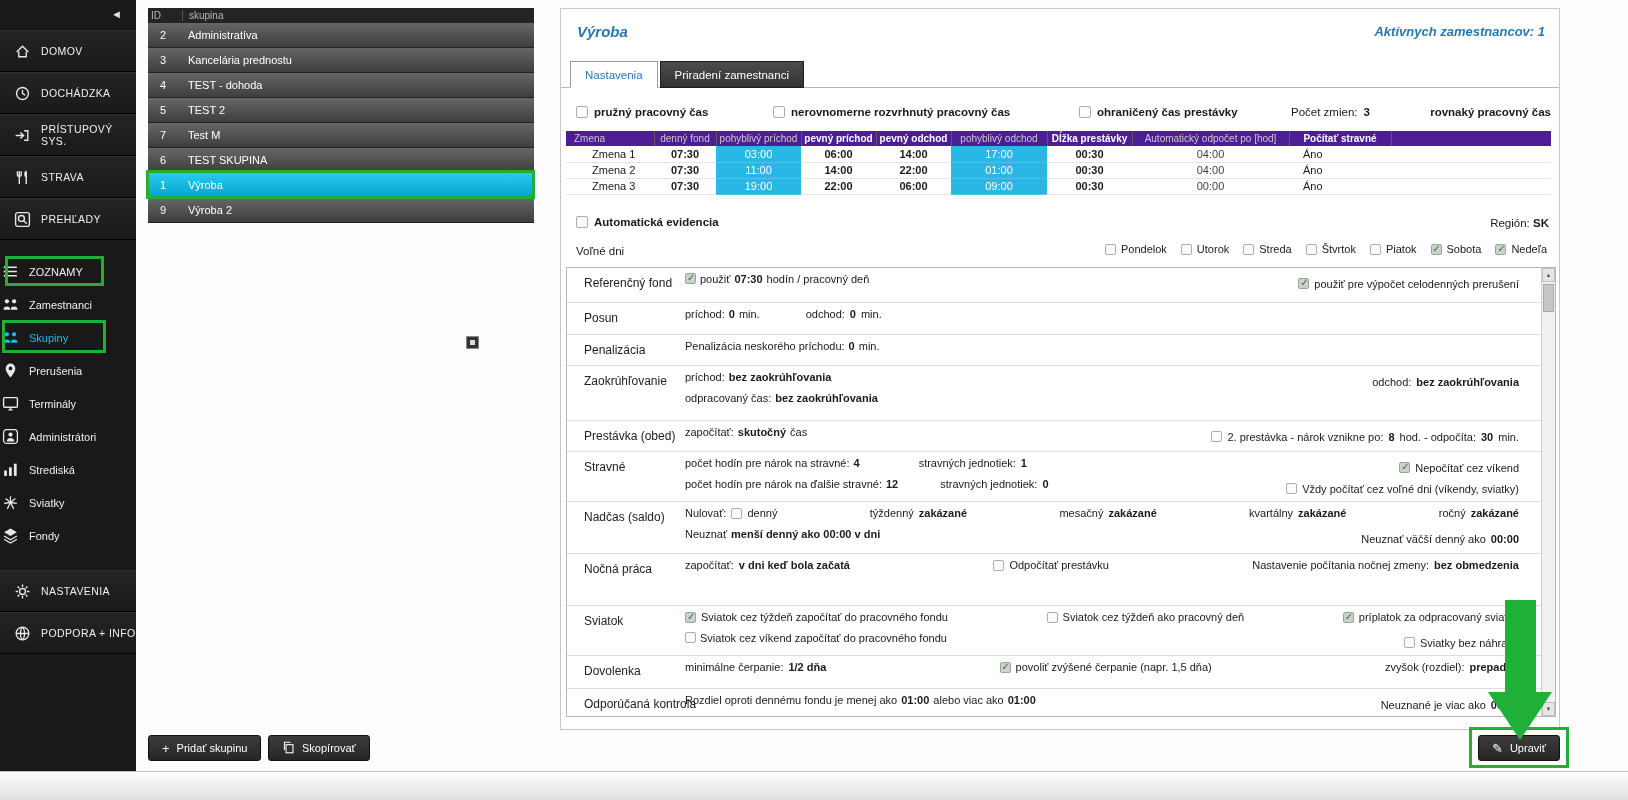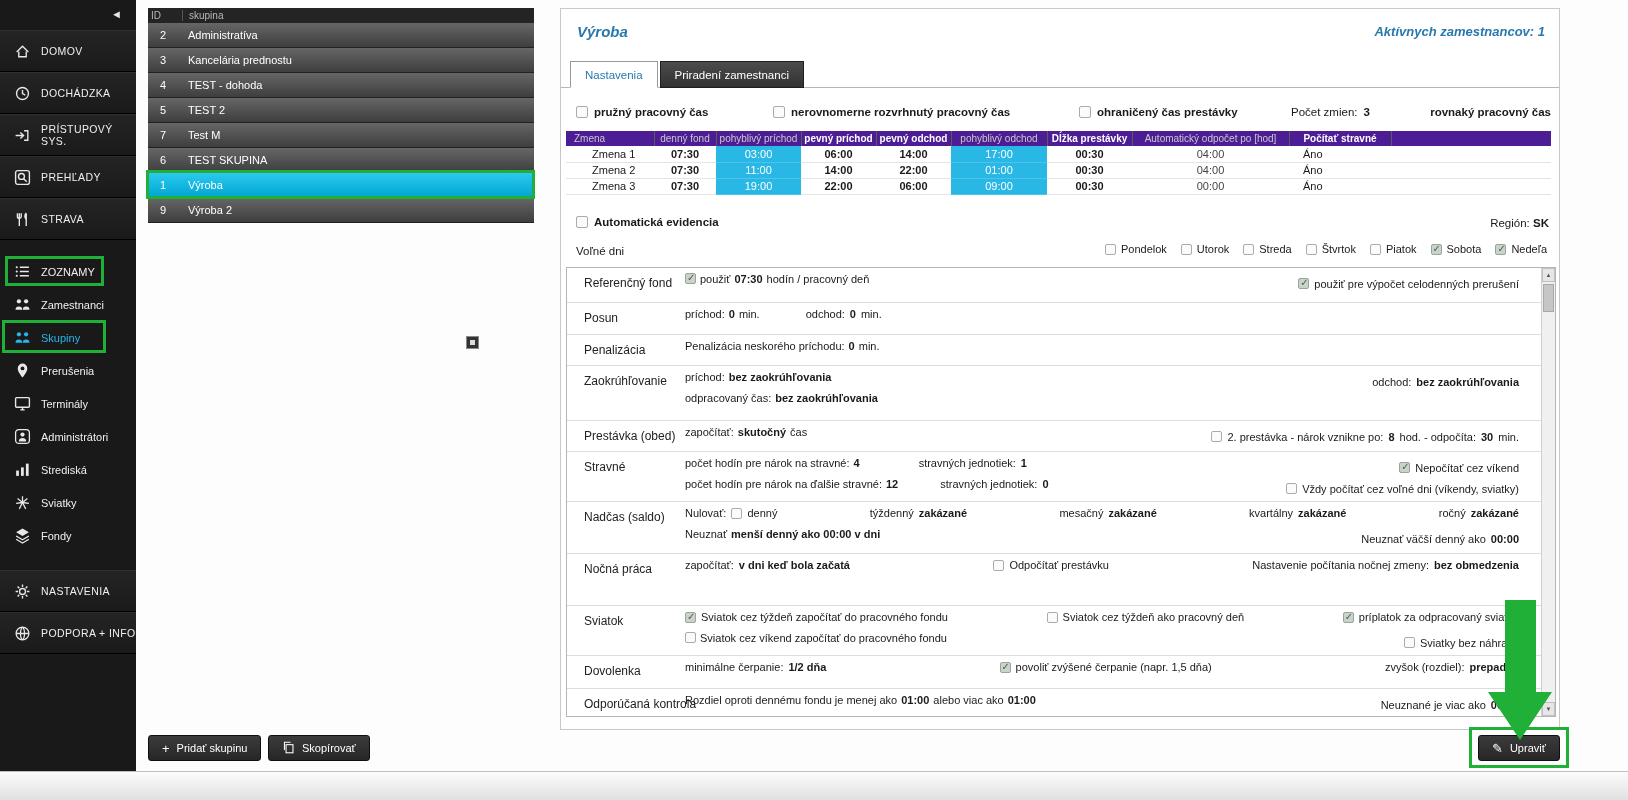--- a/index.html
+++ b/index.html
@@ -13,21 +13,21 @@
   }
   b { font-weight: bold; }
 
   
   #sidebar { position: absolute; left: 0; top: 0; width: 136px; height: 771px; background: #191919; }
   .sb-collapse { height: 30px; position: relative; }
   .sb-collapse > span { position: absolute; right: 14px; top: 8px; color: #e8e8e8; font-size: 11px; cursor: pointer; }
   .sb-item { display: flex; align-items: center; gap: 9px; color: #efefef; cursor: pointer; }
   .sb-item.main { height: 42px; padding-left: 12px; font-size: 10.5px; letter-spacing: .4px;
     background: linear-gradient(#242424, #1a1a1a); border-top: 1px solid #303030; border-bottom: 1px solid #000; }
-  .sb-item.sub { height: 33px; padding-left: 12px; font-size: 11px; }
+  .sb-item.sub { height: 33px; font-size: 11px; }
   .sb-ico { width: 20px; display: flex; justify-content: center; align-items: center; flex: none; }
   .sb-ico svg { width: 17px; height: 17px; }
   .sb-item.selected { color: #29b6e8; }
   .sb-gap1 { height: 15px; }
   .sb-gap2 { height: 18px; }
 
   
   #grouplist { position: absolute; left: 148px; top: 8px; width: 386px; }
   .gl-header { height: 15px; background: #242424; color: #b9b9b9; font-size: 10px; display: flex; align-items: center; }
   .gl-header .gl-id { width: 34px; padding-left: 3px; }
@@ -156,35 +156,35 @@
       <svg viewBox="0 0 16 16" fill="none" stroke="#e8e8e8" stroke-width="1.3">
           <path d="M1.5 8 H8.5 M6 5.2 L9 8 L6 10.8"></path>
           <path d="M9.5 3.5 H13 V12.5 H9.5"></path>
         </svg>
     </span>
     <span>PRÍSTUPOVÝ SYS.</span>
   </div>
   <div class="sb-item main">
     <span class="sb-ico">
       <svg viewBox="0 0 16 16" fill="none" stroke="#e8e8e8" stroke-width="1.3">
+          <path d="M5 2 V14 M3.2 2 V5.2 A1.8 1.8 0 0 0 6.8 5.2 V2"></path>
+          <path d="M11.5 2 V14 M11.5 2 C9.8 3.6 9.8 6.4 11.5 8"></path>
+        </svg>
+    </span>
+    <span>STRAVA</span>
+  </div>
+  <div class="sb-item main">
+    <span class="sb-ico">
+      <svg viewBox="0 0 16 16" fill="none" stroke="#e8e8e8" stroke-width="1.3">
           <rect x="1.5" y="1.5" width="13" height="13" rx="2"></rect>
           <circle cx="7" cy="7" r="2.8"></circle>
           <path d="M9.1 9.1 L12 12"></path>
         </svg>
     </span>
     <span>PREHĽADY</span>
-  </div>
-  <div class="sb-item main">
-    <span class="sb-ico">
-      <svg viewBox="0 0 16 16" fill="none" stroke="#e8e8e8" stroke-width="1.3">
-          <path d="M5 2 V14 M3.2 2 V5.2 A1.8 1.8 0 0 0 6.8 5.2 V2"></path>
-          <path d="M11.5 2 V14 M11.5 2 C9.8 3.6 9.8 6.4 11.5 8"></path>
-        </svg>
-    </span>
-    <span>STRAVA</span>
   </div>
 
   <div class="sb-gap1"></div>
 
   <div class="sb-item sub">
     <span class="sb-ico">
       <svg viewBox="0 0 16 16" fill="none" stroke="#e8e8e8" stroke-width="1.4">
           <path d="M5.5 4 H14 M5.5 8 H14 M5.5 12 H14"></path>
           <circle cx="2.6" cy="4" r="1" fill="#e8e8e8" stroke="none"></circle>
           <circle cx="2.6" cy="8" r="1" fill="#e8e8e8" stroke="none"></circle>

